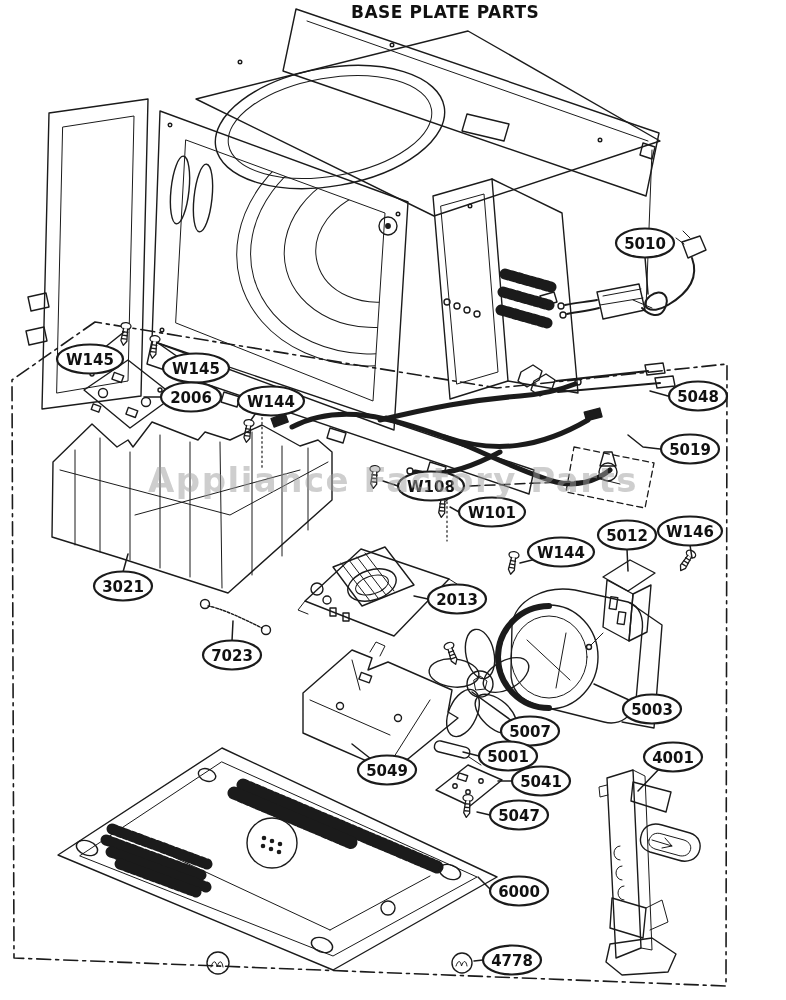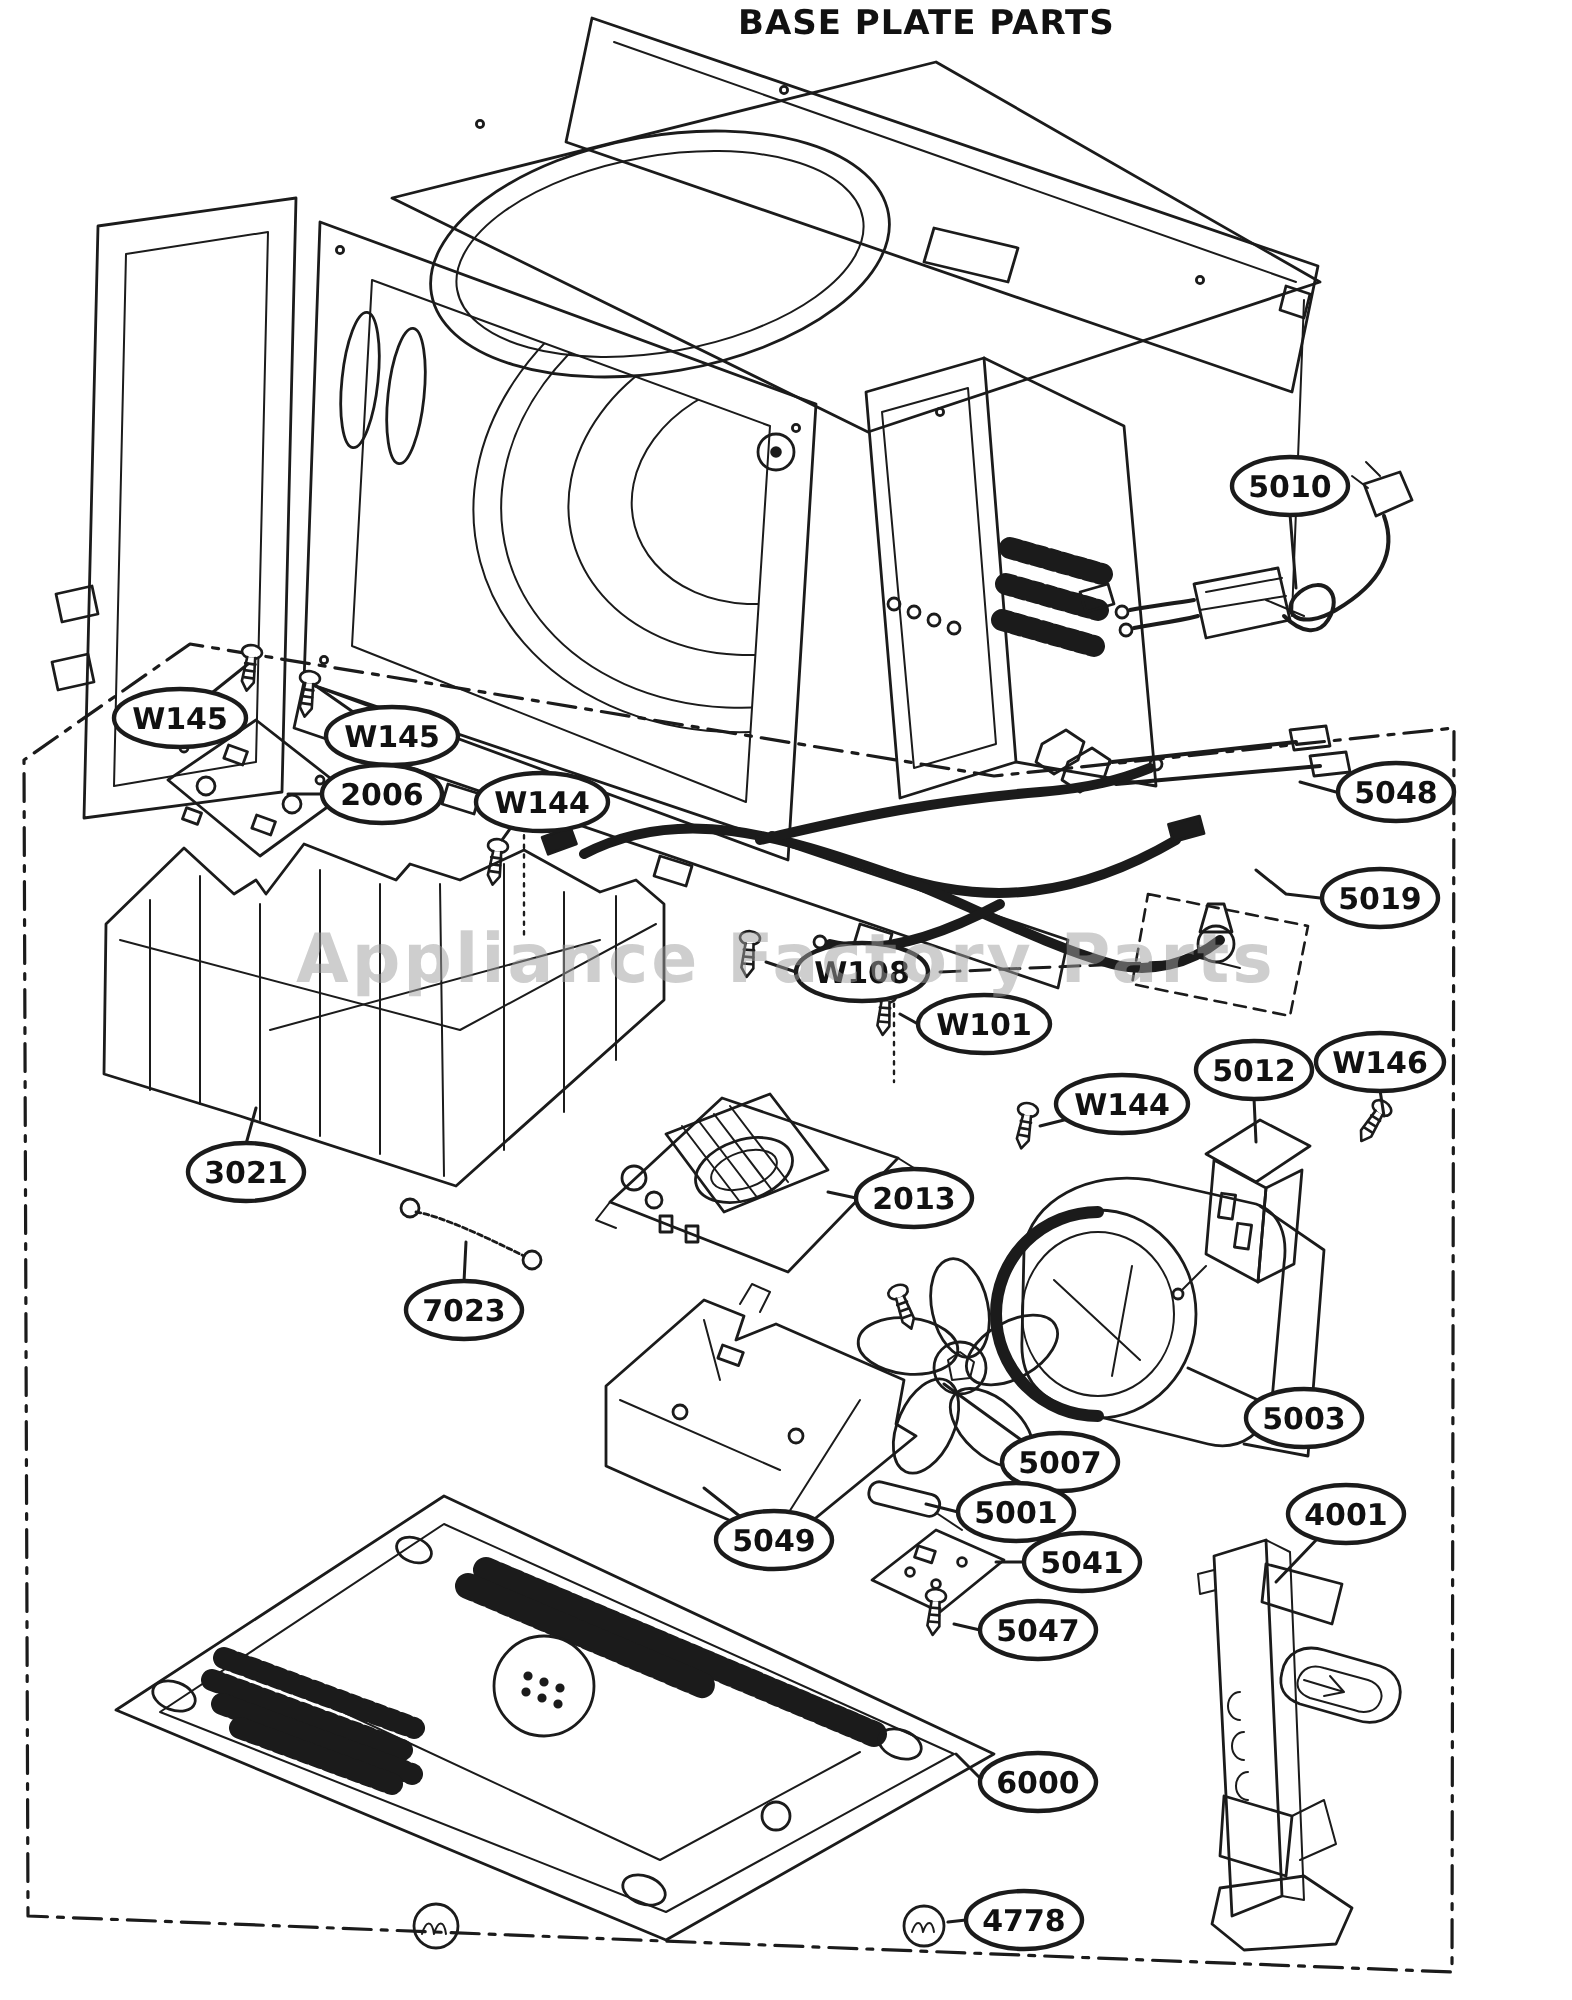--- a/index.html
+++ b/index.html
@@ -1,19 +1,19 @@
 <!DOCTYPE html>
 <html><head>
 <meta charset="utf-8">
 <style>
   html,body{margin:0;padding:0;background:#888;}
   .stage{position:relative;width:786px;height:1000px;background:#ffffff;overflow:hidden;
          font-family:"DejaVu Sans",sans-serif;}
   .stage svg{position:absolute;left:0;top:0;z-index:1;}
-  .title{position:absolute;left:369px;top:2px;z-index:3;font-weight:bold;font-size:17px;
+  .title{position:absolute;left:351px;top:2px;z-index:3;font-weight:bold;font-size:17px;
          letter-spacing:.5px;color:#111;white-space:nowrap;}
   .wm1{position:absolute;left:148px;top:460px;z-index:2;font-weight:bold;font-size:34px;
        letter-spacing:1.5px;color:#9e9e9e;opacity:.5;white-space:nowrap;pointer-events:none;}
   .wm2{position:absolute;left:312px;top:505px;z-index:2;font-size:15px;color:#9e9e9e;
        opacity:.62;white-space:nowrap;pointer-events:none;}
   
   .ink :where(path,ellipse,circle,rect,line,polyline,polygon){
       stroke:#1b1b1b;fill:none;stroke-width:1.4;stroke-linejoin:round;stroke-linecap:round;}
   .ink .thin{stroke-width:1;}
   .ink .filled{fill:#1b1b1b;stroke:#1b1b1b;}

